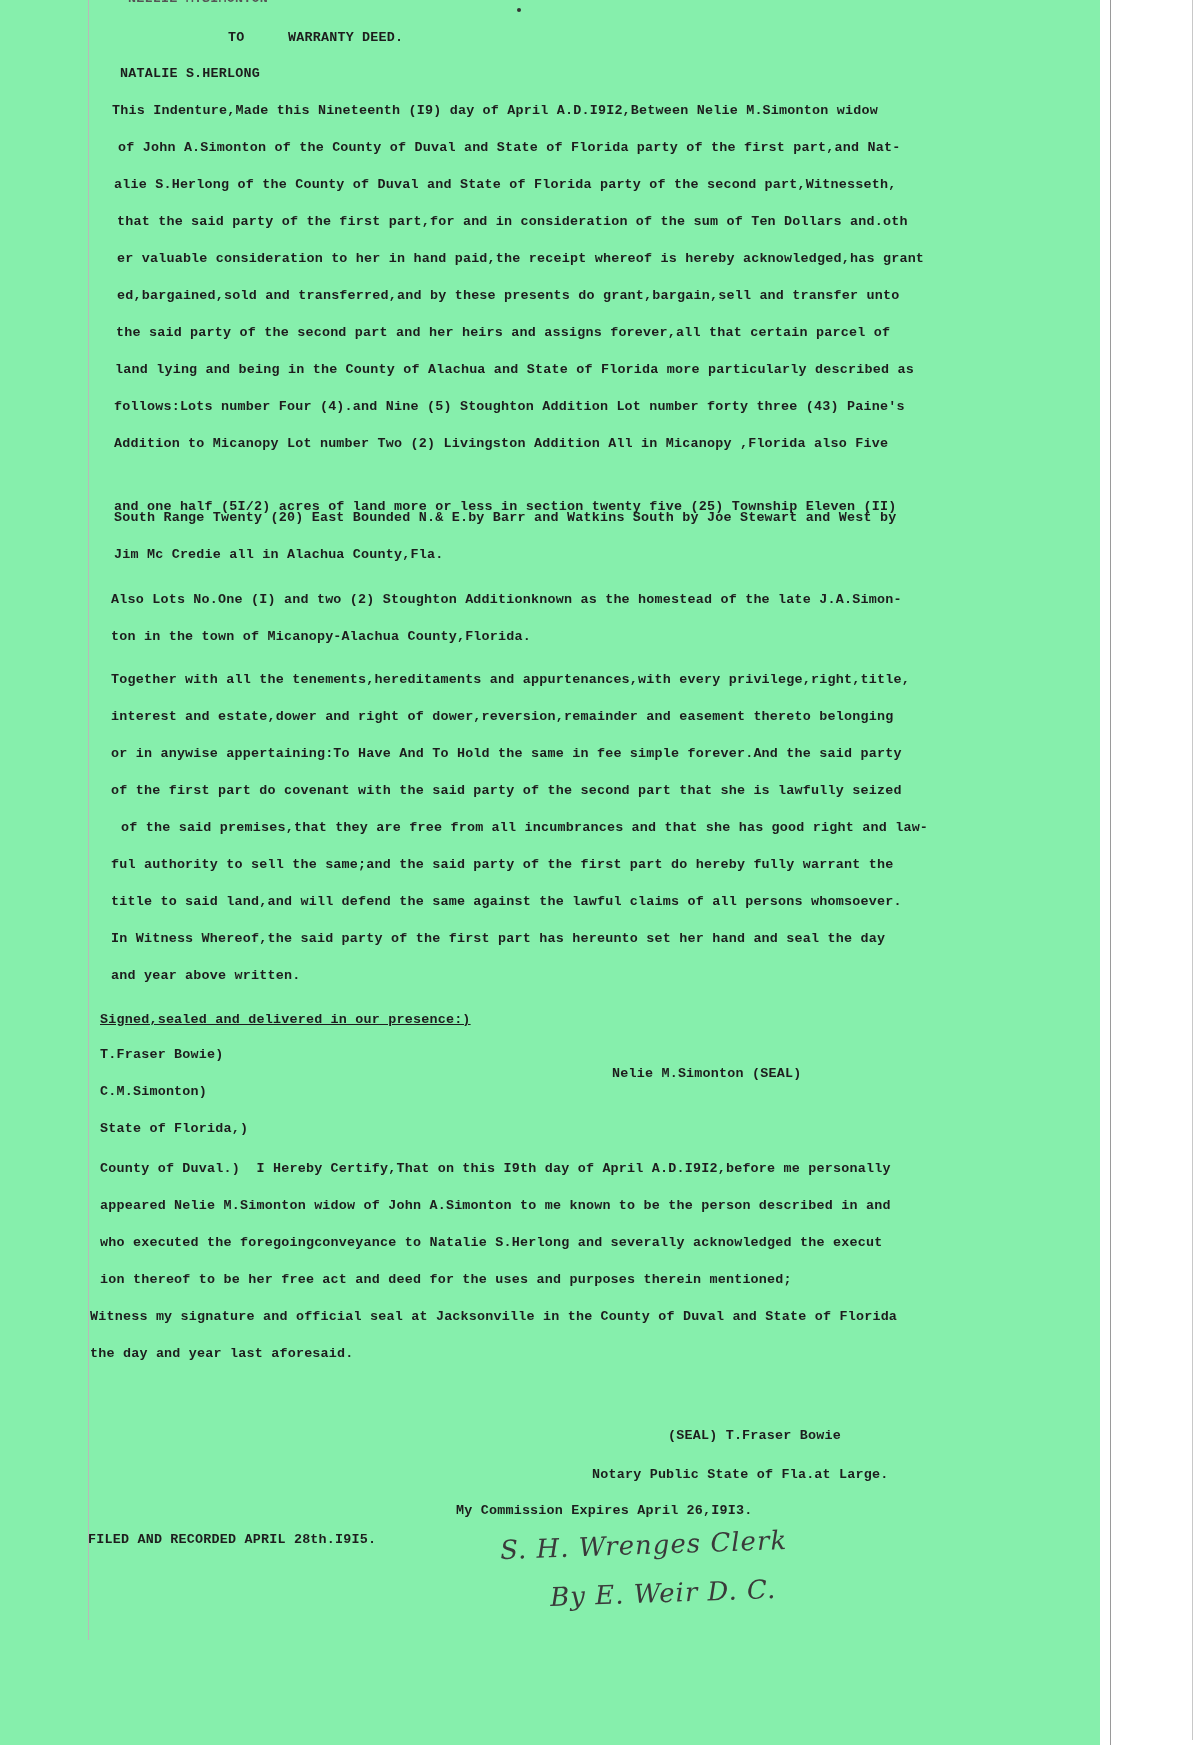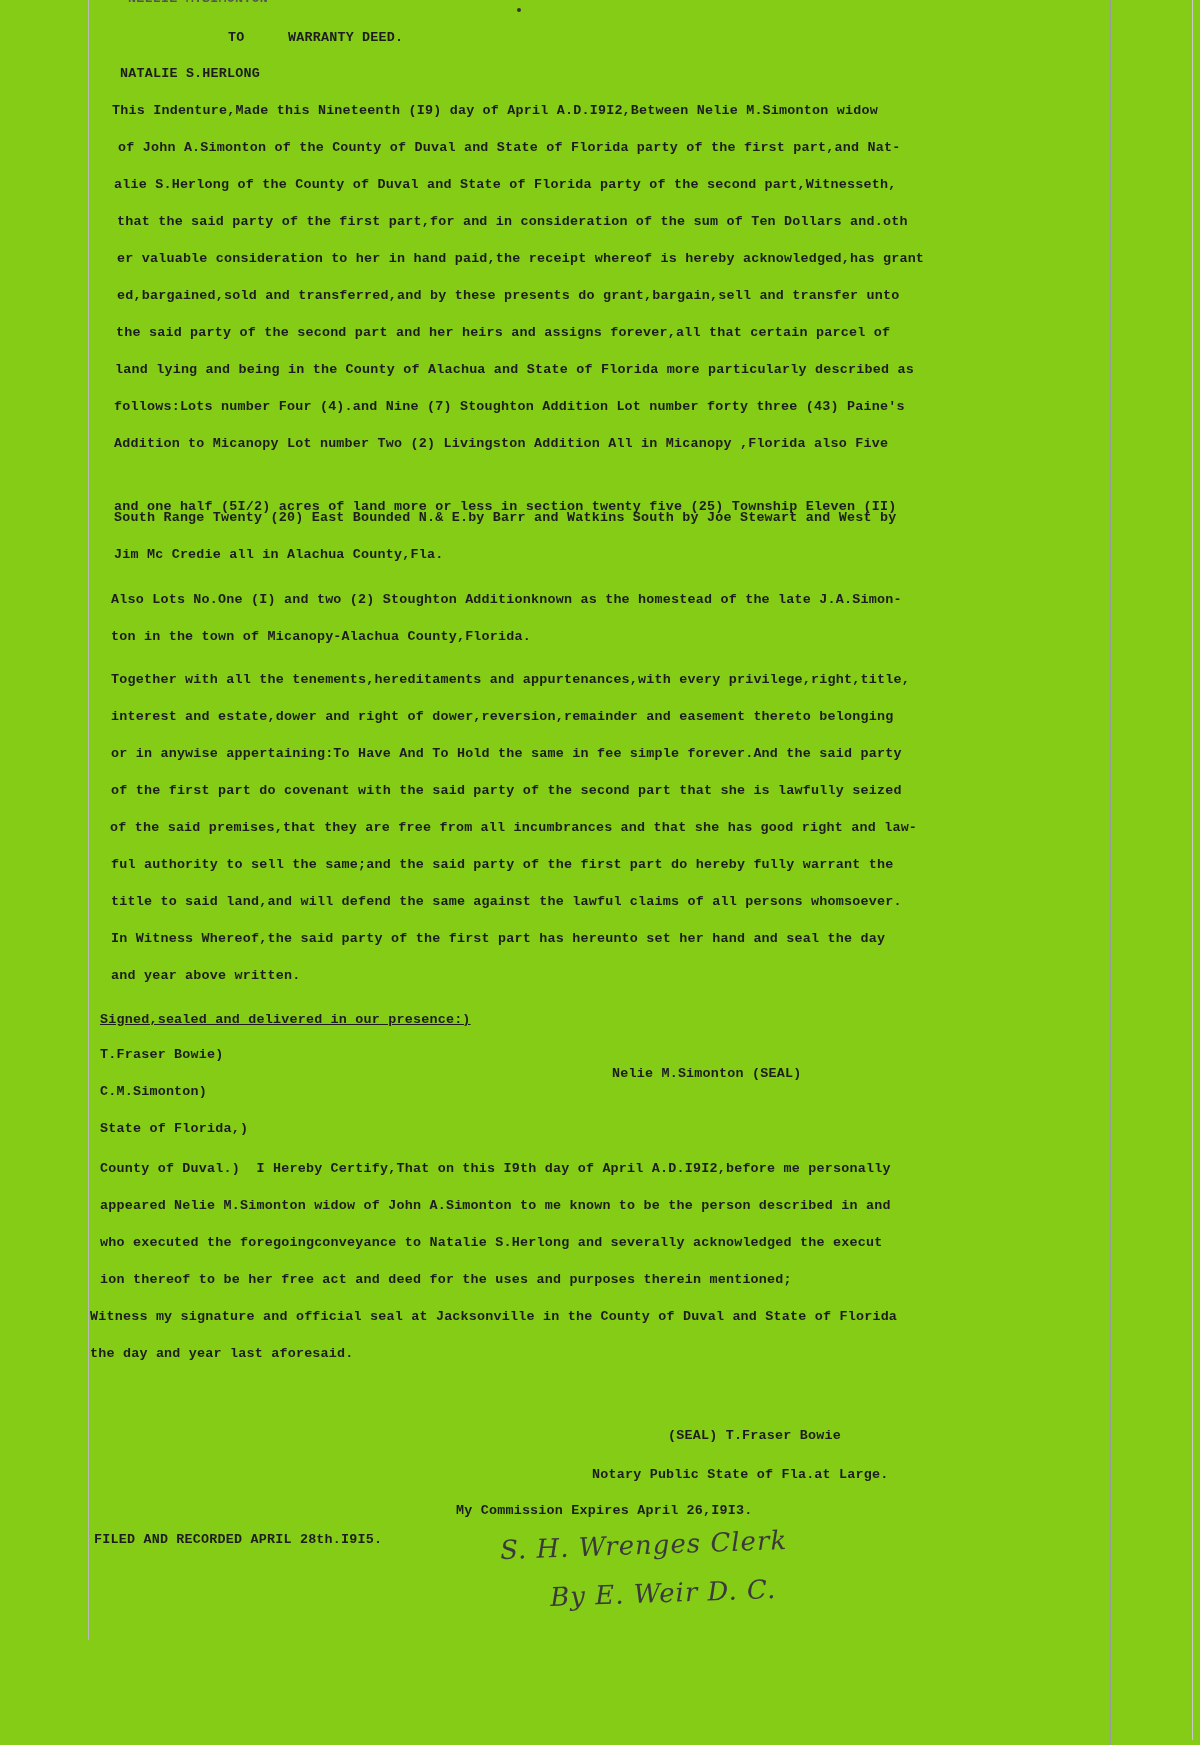--- a/index.html
+++ b/index.html
@@ -1,19 +1,19 @@
 <!DOCTYPE html>
 <html><head>
 <meta charset="utf-8">
 <style>
   html, body { margin: 0; padding: 0; background: #ffffff; }
   body { width: 1200px; height: 1745px; position: relative; overflow: hidden; }
   .page {
-    position: absolute; left: 0; top: 0; width: 1200px; height: 1745px;
-    background: #84cc16;
+    position: absolute; left: 0; top: 0; width: 1100px; height: 1745px;
+    background: #86efac;
   }
   .margin-line {
     position: absolute; left: 88px; top: 0; width: 1px; height: 1640px;
     background: #b9b9b9;
   }
   .right-edge {
     position: absolute; left: 1110px; top: 0; width: 1px; height: 1745px;
     background: #9a9a9a;
   }
   .right-edge2 {
@@ -50,32 +50,32 @@
 
   <div>
     <div class="t" style="left:112px;top:103px;">This Indenture,Made this Nineteenth (I9) day of April A.D.I9I2,Between Nelie M.Simonton widow</div>
     <div class="t" style="left:118px;top:140px;">of John A.Simonton of the County of Duval and State of Florida party of the first part,and Nat-</div>
     <div class="t" style="left:114px;top:177px;">alie S.Herlong of the County of Duval and State of Florida party of the second part,Witnesseth,</div>
     <div class="t" style="left:117px;top:214px;">that the said party of the first part,for and in consideration of the sum of Ten Dollars and.oth</div>
     <div class="t" style="left:117px;top:251px;">er valuable consideration to her in hand paid,the receipt whereof is hereby acknowledged,has grant</div>
     <div class="t" style="left:117px;top:288px;">ed,bargained,sold and transferred,and by these presents do grant,bargain,sell and transfer unto</div>
     <div class="t" style="left:116px;top:325px;">the said party of the second part and her heirs and assigns forever,all that certain parcel of</div>
     <div class="t" style="left:115px;top:362px;">land lying and being in the County of Alachua and State of Florida more particularly described as</div>
-    <div class="t" style="left:114px;top:399px;">follows:Lots number Four (4).and Nine (7) Stoughton Addition Lot number forty three (43) Paine's</div>
+    <div class="t" style="left:114px;top:399px;">follows:Lots number Four (4).and Nine (5) Stoughton Addition Lot number forty three (43) Paine's</div>
     <div class="t" style="left:114px;top:436px;">Addition to Micanopy Lot number Two (2) Livingston Addition All in Micanopy ,Florida also Five</div>
     <div class="t" style="left:114px;top:499px;">and one half (5I/2) acres of land more or less in section twenty five (25) Township Eleven (II)</div>
     <div class="t" style="left:114px;top:510px;">South Range Twenty (20) East Bounded N.&amp; E.by Barr and Watkins South by Joe Stewart and West by</div>
     <div class="t" style="left:114px;top:547px;">Jim Mc Credie all in Alachua County,Fla.</div>
     <div class="t" style="left:111px;top:592px;">Also Lots No.One (I) and two (2) Stoughton Additionknown as the homestead of the late J.A.Simon-</div>
     <div class="t" style="left:111px;top:629px;">ton in the town of Micanopy-Alachua County,Florida.</div>
     <div class="t" style="left:111px;top:672px;">Together with all the tenements,hereditaments and appurtenances,with every privilege,right,title,</div>
     <div class="t" style="left:111px;top:709px;text-align:right;">interest and estate,dower and right of dower,reversion,remainder and easement thereto belonging</div>
     <div class="t" style="left:111px;top:746px;">or in anywise appertaining:To Have And To Hold the same in fee simple forever.And the said party</div>
     <div class="t" style="left:111px;top:783px;">of the first part do covenant with the said party of the second part that she is lawfully seized</div>
-    <div class="t" style="left:110px;top:820px;">of the said premises,that they are free from all incumbrances and that she has good right and law-</div>
+    <div class="t" style="left:121px;top:820px;">of the said premises,that they are free from all incumbrances and that she has good right and law-</div>
     <div class="t" style="left:111px;top:857px;">ful authority to sell the same;and the said party of the first part do hereby fully warrant the</div>
     <div class="t" style="left:111px;top:894px;">title to said land,and will defend the same against the lawful claims of all persons whomsoever.</div>
     <div class="t" style="left:111px;top:931px;">In Witness Whereof,the said party of the first part has hereunto set her hand and seal the day</div>
     <div class="t" style="left:111px;top:968px;">and year above written.</div>
   </div>
 
   <div>
     <div class="t" style="left:100px;top:1012px;text-decoration:underline;">Signed,sealed and delivered in our presence:)</div>
     <div class="t" style="left:100px;top:1047px;">T.Fraser Bowie)</div>
     <div class="t" style="left:612px;top:1066px;">Nelie M.Simonton (SEAL)</div>
@@ -92,17 +92,17 @@
     <div class="t" style="left:90px;top:1346px;">the day and year last aforesaid.</div>
   </div>
 
   <div>
     <div class="t" style="left:668px;top:1428px;">(SEAL) T.Fraser Bowie</div>
     <div class="t" style="left:592px;top:1467px;">Notary Public State of Fla.at Large.</div>
     <div class="t" style="left:456px;top:1503px;">My Commission Expires April 26,I9I3.</div>
   </div>
 
   <div>
-    <div class="t" style="left:88px;top:1532px;padding-left:6px;">FILED AND RECORDED APRIL 28th.I9I5.</div>
+    <div class="t" style="left:88px;top:1532px;">FILED AND RECORDED APRIL 28th.I9I5.</div>
     <div class="hand" style="left:500px;top:1530px;transform:rotate(-2deg);">S. H. Wrenges Clerk</div>
     <div class="hand" style="left:550px;top:1578px;transform:rotate(-2deg);">By E. Weir D. C.</div>
   </div>
 </div>
 
 </body></html>

